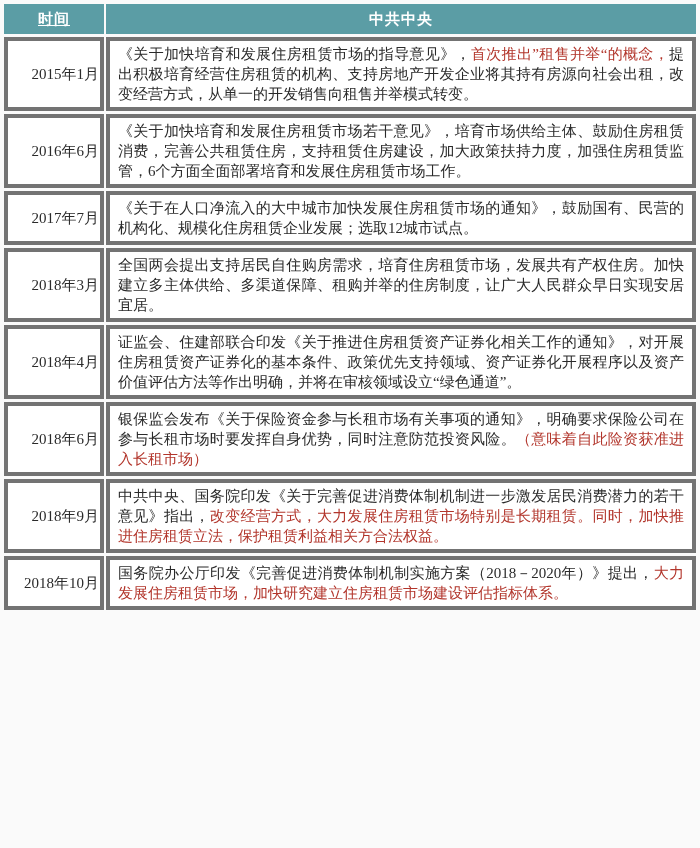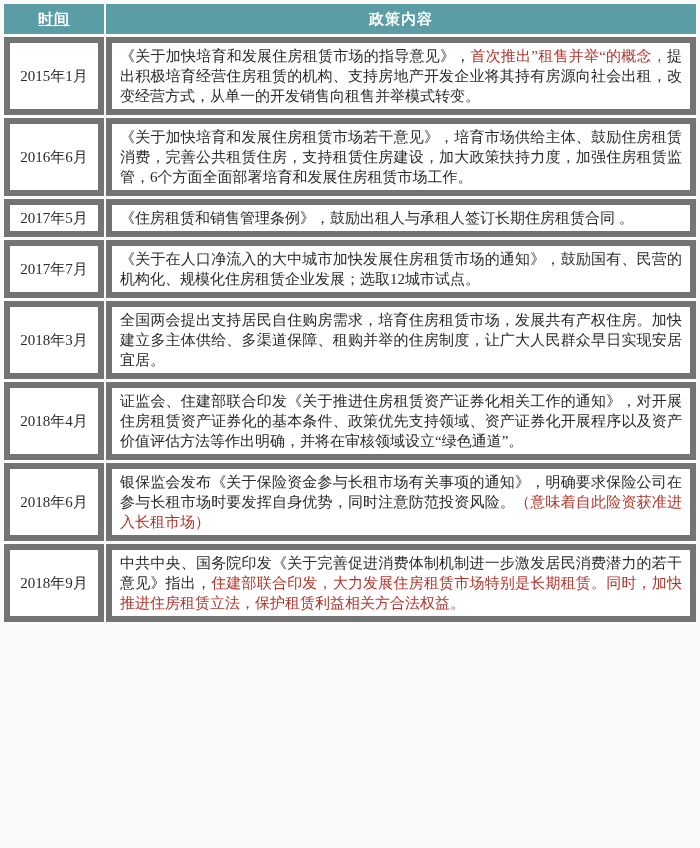--- a/index.html
+++ b/index.html
@@ -28,78 +28,78 @@
     font-size: 15px;
     font-weight: bold;
     height: 26px;
     padding: 2px 4px;
     border: none;
     letter-spacing: 1px;
   }
   th.hdr-time { width: 92px; text-decoration: underline; }
   td {
     background: #FFFFFF;
-    border: 6px solid #737373;
+    border: 4px solid #737373;
     font-size: 15px;
     color: #2A2A2A;
     vertical-align: middle;
   }
   td.date-cell {
-    text-align: center;
+    text-align: right;
     white-space: nowrap;
     padding: 2px 1px;
   }
   td.content-cell {
     padding: 3px 8px;
     line-height: 20px;
     text-align: justify;
   }
   .seg.normal { color: #2A2A2A; }
   .seg.red    { color: #B2352B; }
   .seg.bold   { color: #1E1E1E; font-weight: bold; }
 </style>
 </head>
 <body>
 
 <div class="page">
   <table class="policy-table">
     <thead>
       <tr>
         <th class="hdr hdr-time">时间</th>
-        <th class="hdr hdr-content">政策内容</th>
+        <th class="hdr hdr-content">中共中央</th>
       </tr>
     </thead>
     <tbody>
         <tr>
           <td class="date-cell">2015年1月</td>
           <td class="content-cell"><span class="seg normal">《关于加快培育和发展住房租赁市场的指导意见》，</span><span class="seg red">首次推出”租售并举“的概念，</span><span class="seg normal">提出积极培育经营住房租赁的机构、支持房地产开发企业将其持有房源向社会出租，改变经营方式，从单一的开发销售向租售并举模式转变。</span></td>
         </tr>
         <tr>
           <td class="date-cell">2016年6月</td>
           <td class="content-cell"><span class="seg normal">《关于加快培育和发展住房租赁市场若干意见》，培育市场供给主体、鼓励住房租赁消费，完善公共租赁住房，支持租赁住房建设，加大政策扶持力度，加强住房租赁监管，6个方面全面部署培育和发展住房租赁市场工作。</span></td>
-        </tr>
-        <tr>
-          <td class="date-cell">2017年5月</td>
-          <td class="content-cell"><span class="seg normal">《住房租赁和销售管理条例》，鼓励出租人与承租人签订长期住房租赁合同 。</span></td>
         </tr>
         <tr>
           <td class="date-cell">2017年7月</td>
           <td class="content-cell"><span class="seg normal">《关于在人口净流入的大中城市加快发展住房租赁市场的通知》，鼓励国有、民营的机构化、规模化住房租赁企业发展；选取12城市试点。</span></td>
         </tr>
         <tr>
           <td class="date-cell">2018年3月</td>
           <td class="content-cell"><span class="seg normal">全国两会提出支持居民自住购房需求，培育住房租赁市场，发展共有产权住房。加快建立多主体供给、多渠道保障、租购并举的住房制度，让广大人民群众早日实现安居宜居。</span></td>
         </tr>
         <tr>
           <td class="date-cell">2018年4月</td>
           <td class="content-cell"><span class="seg normal">证监会、住建部联合印发《关于推进住房租赁资产证券化相关工作的通知》，对开展住房租赁资产证券化的基本条件、政策优先支持领域、资产证券化开展程序以及资产价值评估方法等作出明确，并将在审核领域设立“绿色通道”。</span></td>
         </tr>
         <tr>
           <td class="date-cell">2018年6月</td>
           <td class="content-cell"><span class="seg normal">银保监会发布《关于保险资金参与长租市场有关事项的通知》，明确要求保险公司在参与长租市场时要发挥自身优势，同时注意防范投资风险。</span><span class="seg red">（意味着自此险资获准进入长租市场）</span></td>
         </tr>
         <tr>
           <td class="date-cell">2018年9月</td>
-          <td class="content-cell"><span class="seg normal">中共中央、国务院印发《关于完善促进消费体制机制进一步激发居民消费潜力的若干意见》指出，</span><span class="seg red">住建部联合印发，大力发展住房租赁市场特别是长期租赁。同时，加快推进住房租赁立法，保护租赁利益相关方合法权益。</span></td>
+          <td class="content-cell"><span class="seg normal">中共中央、国务院印发《关于完善促进消费体制机制进一步激发居民消费潜力的若干意见》指出，</span><span class="seg red">改变经营方式，大力发展住房租赁市场特别是长期租赁。同时，加快推进住房租赁立法，保护租赁利益相关方合法权益。</span></td>
+        </tr>
+        <tr>
+          <td class="date-cell">2018年10月</td>
+          <td class="content-cell"><span class="seg normal">国务院办公厅印发《完善促进消费体制机制实施方案（2018－2020年）》提出，</span><span class="seg red">大力发展住房租赁市场，加快研究建立住房租赁市场建设评估指标体系。</span></td>
         </tr>
       </tbody>
   </table>
 </div>
 
 </body></html>

